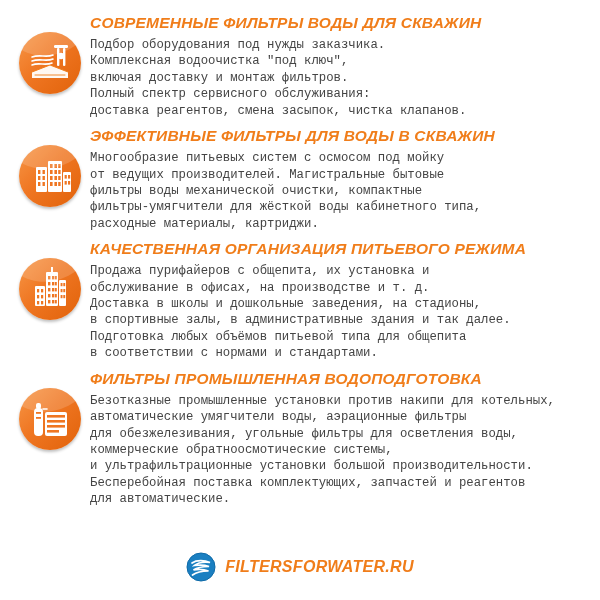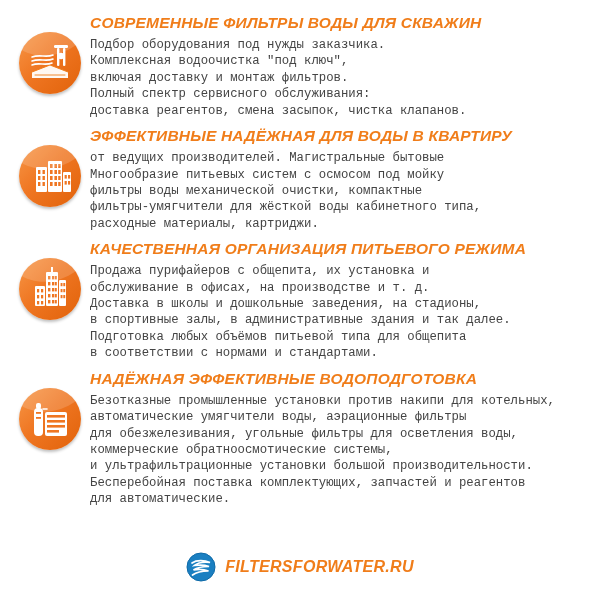--- a/index.html
+++ b/index.html
@@ -177,24 +177,24 @@
               <rect x="39.2" y="37" width="2.4" height="4"></rect>
             <rect x="45.6" y="30" width="2.2" height="3.6"></rect>
               <rect x="49" y="30" width="2.2" height="3.6"></rect>
             <rect x="45.6" y="36" width="2.2" height="3.6"></rect>
               <rect x="49" y="36" width="2.2" height="3.6"></rect>
           </g>
         </svg>
       </div>
     </div>
     <div class="content">
-      <h2>ЭФФЕКТИВНЫЕ НАДЁЖНАЯ ДЛЯ ВОДЫ В КВАРТИРУ</h2>
+      <h2>ЭФФЕКТИВНЫЕ ФИЛЬТРЫ ДЛЯ ВОДЫ В СКВАЖИН</h2>
       <p class="para">
+        <span class="ln">Многообразие питьевых систем с осмосом под мойку</span>
         <span class="ln">от ведущих производителей. Магистральные бытовые</span>
-        <span class="ln">Многообразие питьевых систем с осмосом под мойку</span>
         <span class="ln">фильтры воды механической очистки, компактные</span>
         <span class="ln">фильтры-умягчители для жёсткой воды кабинетного типа,</span>
         <span class="ln">расходные материалы, картриджи.</span>
       </p>
     </div>
   </div>
 
   <div class="block b3">
     <div class="icon-wrap">
       <div class="circle">
@@ -267,21 +267,21 @@
             <rect x="17" y="24" width="5" height="1.8"></rect>
             <rect x="17" y="29" width="5" height="1.8"></rect>
           </g>
           <g stroke="#ffffff" stroke-width="1.6" fill="none" stroke-linecap="round">
             <path d="M24 21 L28 21"></path>
           </g>
         </svg>
       </div>
     </div>
     <div class="content">
-      <h2>НАДЁЖНАЯ ЭФФЕКТИВНЫЕ ВОДОПОДГОТОВКА</h2>
+      <h2>ФИЛЬТРЫ ПРОМЫШЛЕННАЯ ВОДОПОДГОТОВКА</h2>
       <p class="para">
         <span class="ln">Безотказные промышленные установки против накипи для котельных,</span>
         <span class="ln">автоматические умягчители воды, аэрационные фильтры</span>
         <span class="ln">для обезжелезивания, угольные фильтры для осветления воды,</span>
         <span class="ln">коммерческие обратноосмотические системы,</span>
         <span class="ln">и ультрафильтрационные установки большой производительности.</span>
         <span class="ln">Бесперебойная поставка комплектующих, запчастей и реагентов</span>
         <span class="ln">для автоматические.</span>
       </p>
     </div>

